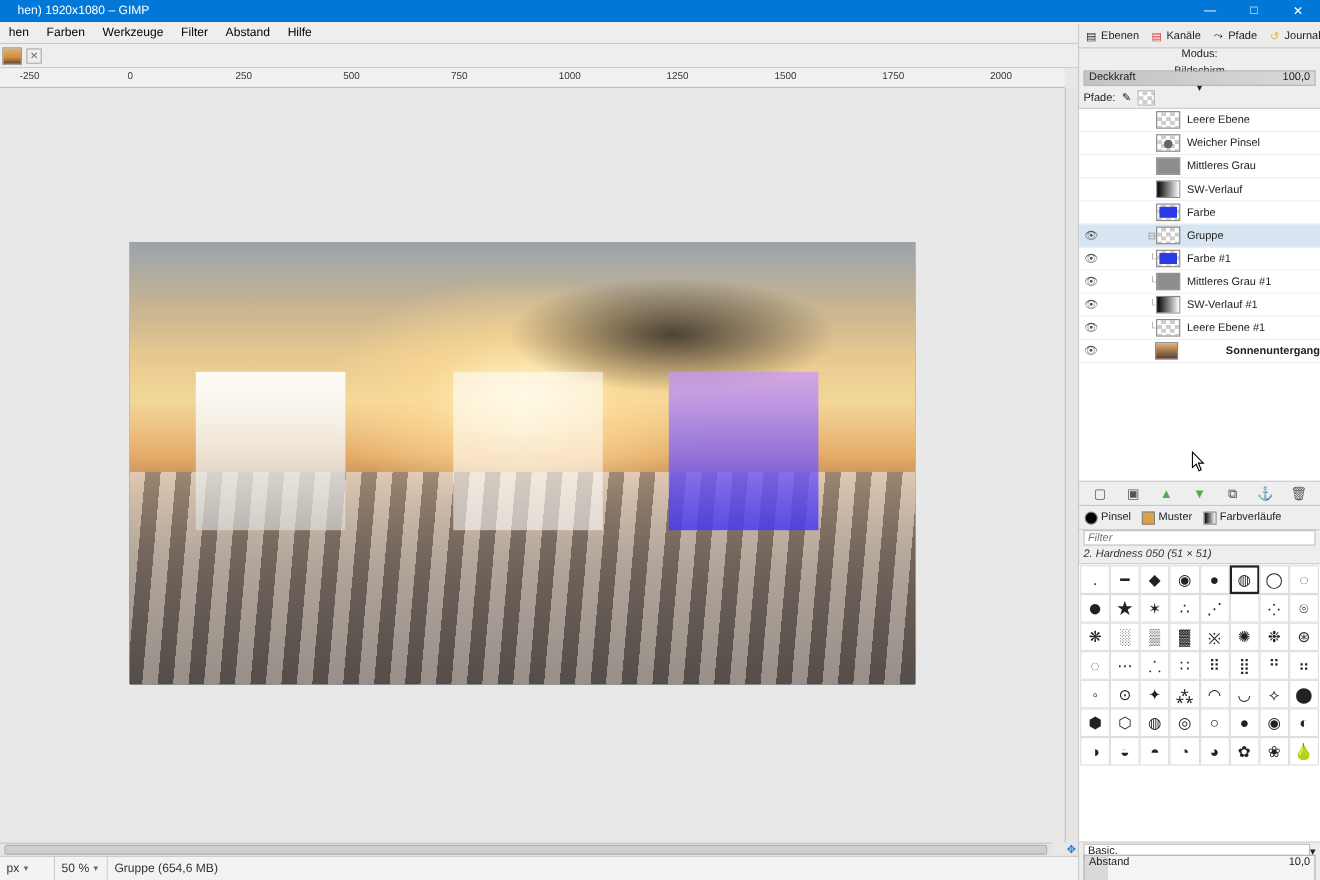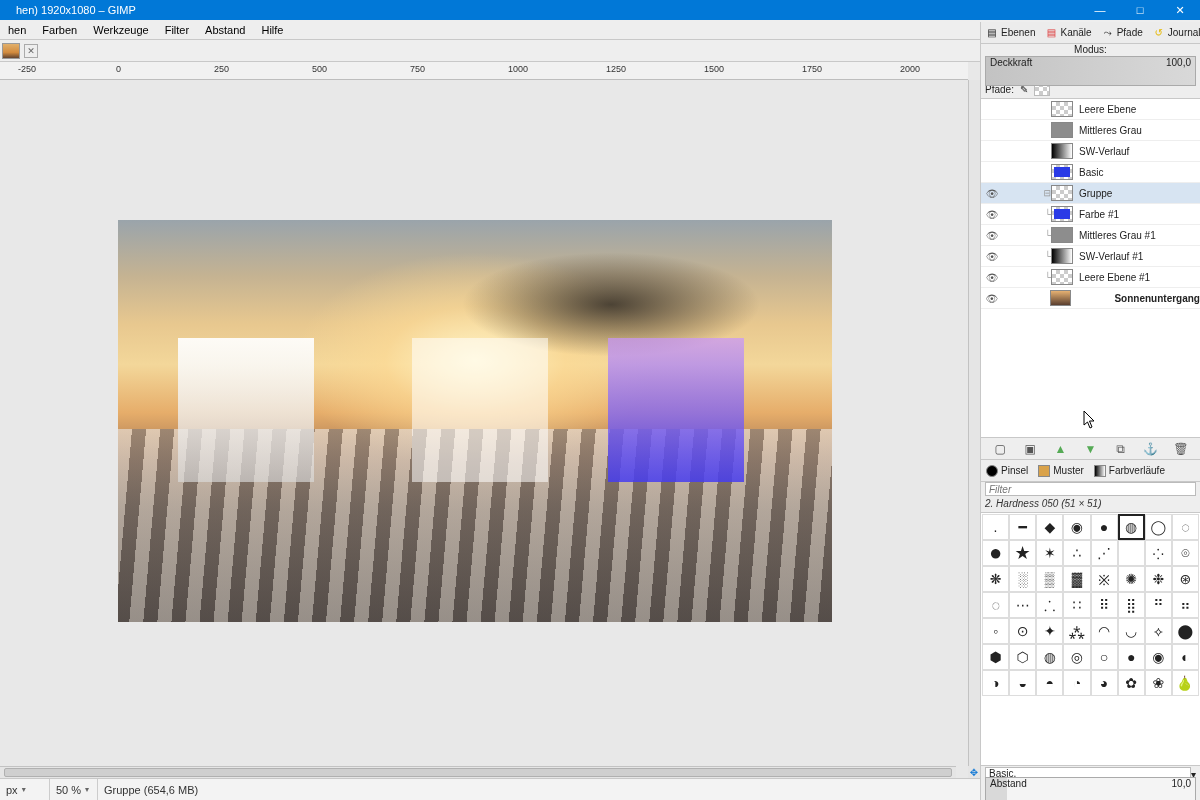--- a/index.html
+++ b/index.html
@@ -42,21 +42,21 @@
 .statusbar .unit-sel { width:50px; }
 .statusbar .zoom-sel { width:48px; }
 .statusbar .caret { font-size:8px; color:#666; margin-left:4px; }
 
 .right-panel { position:absolute; top:22px; right:0; bottom:0; width:220px; background:#eeeeee; border-left:1px solid #c8c8c8; display:flex; flex-direction:column; font-size:10px; color:#222; }
 .dock-tabs { height:22px; display:flex; align-items:center; border-bottom:1px solid #c8c8c8; background:#ececec; }
 .dock-tab { display:flex; align-items:center; gap:3px; padding:0 5px; height:22px; }
 .dock-tab .dt-ico { width:12px; height:12px; display:flex; align-items:center; justify-content:center; }
 .mode-row { height:18px; display:flex; align-items:center; padding:0 4px; gap:4px;flex-direction:column; }
 .opacity-row { height:18px; padding:0 4px; display:flex; align-items:center; position:relative; }
-.opacity-bar { flex:1; height:30px; background:linear-gradient(90deg,#c3c3c3,#d9d9d9); border:1px solid #aaa; position:relative; }
+.opacity-bar { flex:1; height:14px; background:linear-gradient(90deg,#c3c3c3,#d9d9d9); border:1px solid #aaa; position:relative; }
 .opacity-bar .lbl { position:absolute; left:4px; top:0; line-height:12px; font-size:10px; }
 .opacity-bar .val { position:absolute; right:4px; top:0; line-height:12px; font-size:10px; }
 .lock-row { height:18px; display:flex; align-items:center; gap:6px; padding:0 4px; }
 .lock-sw { width:16px; height:14px; border:1px solid #bbb; background:repeating-conic-gradient(#ccc 0 25%, #fff 0 50%) 0 0/8px 8px; }
 
 .layers-list { flex:0 0 auto; background:#fff; border-top:1px solid #c8c8c8; border-bottom:1px solid #c8c8c8; overflow:auto; height:340px; }
 .layer-row { height:21px; display:flex; align-items:center; border-bottom:1px solid #eee; }
 .layer-row.selected { background:#d7e4f2; }
 .eye-col { width:22px; display:flex; justify-content:center; color:#555; }
 .link-col { width:16px; }
@@ -218,36 +218,43 @@
         <div class="eye-col"></div>
         <div class="link-col"></div>
         <div class="tree-col" style="padding-left: 10px;"></div>
         <div class="lyr-thumb empty"></div>
         <div class="layer-label">Leere Ebene</div>
       </div>
       <div class="layer-row">
         <div class="eye-col"></div>
         <div class="link-col"></div>
         <div class="tree-col" style="padding-left: 10px;"></div>
+        <div class="lyr-thumb dot"></div>
+        <div class="layer-label">Weicher Pinsel</div>
+      </div>
+      <div class="layer-row">
+        <div class="eye-col"></div>
+        <div class="link-col"></div>
+        <div class="tree-col" style="padding-left: 10px;"></div>
         <div class="lyr-thumb gray"></div>
         <div class="layer-label">Mittleres Grau</div>
       </div>
       <div class="layer-row">
         <div class="eye-col"></div>
         <div class="link-col"></div>
         <div class="tree-col" style="padding-left: 10px;"></div>
         <div class="lyr-thumb grad"></div>
         <div class="layer-label">SW-Verlauf</div>
       </div>
       <div class="layer-row">
         <div class="eye-col"></div>
         <div class="link-col"></div>
         <div class="tree-col" style="padding-left: 10px;"></div>
         <div class="lyr-thumb color"></div>
-        <div class="layer-label">Basic</div>
+        <div class="layer-label">Farbe</div>
       </div>
       <div class="layer-row selected">
         <div class="eye-col">👁</div>
         <div class="link-col"></div>
         <div class="tree-col" style="padding-left: 0px;">⊟</div>
         <div class="lyr-thumb empty"></div>
         <div class="layer-label">Gruppe</div>
       </div>
       <div class="layer-row">
         <div class="eye-col">👁</div>

